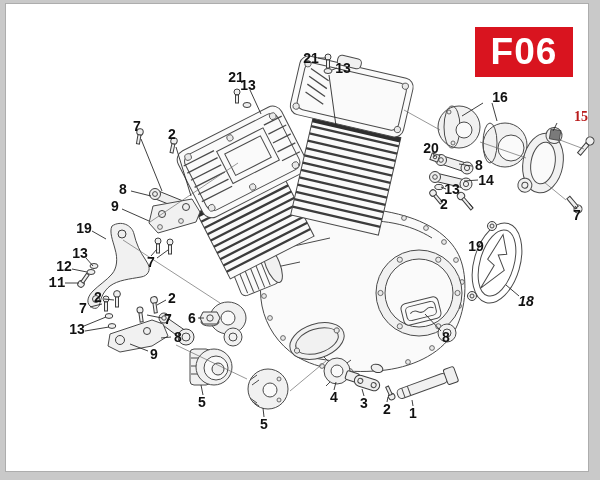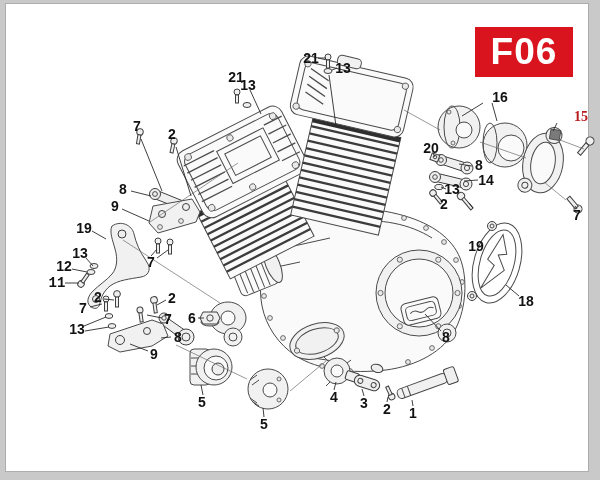--- a/index.html
+++ b/index.html
@@ -425,21 +425,21 @@
       <div class="callout" style="left: 178px; top: 337px; color: rgb(17, 17, 17);">8</div>
       <div class="callout" style="left: 154px; top: 354px; color: rgb(17, 17, 17);">9</div>
       <div class="callout" style="left: 192px; top: 318px; color: rgb(17, 17, 17);">6</div>
       <div class="callout" style="left: 202px; top: 402px; color: rgb(17, 17, 17);">5</div>
       <div class="callout" style="left: 264px; top: 424px; color: rgb(17, 17, 17);">5</div>
       <div class="callout" style="left: 334px; top: 397px; color: rgb(17, 17, 17);">4</div>
       <div class="callout" style="left: 364px; top: 403px; color: rgb(17, 17, 17);">3</div>
       <div class="callout" style="left: 387px; top: 409px; color: rgb(17, 17, 17);">2</div>
       <div class="callout" style="left: 413px; top: 413px; color: rgb(17, 17, 17);">1</div>
       <div class="callout" style="left: 446px; top: 337px; color: rgb(17, 17, 17);">8</div>
-      <div class="callout" style="left: 526px; top: 301px; color: rgb(17, 17, 17);">18</div>
+      <div class="callout" style="left: 526px; top: 301px; color: rgb(17, 17, 17); font-style: italic;">18</div>
       <div class="callout" style="left: 488px; top: 97px; color: rgb(17, 17, 17); margin-left: 12px;">16</div>
       <div class="callout" style="left: 581px; top: 117px; color: #b91c1c; font-family: Liberation Serif, serif;">15</div>
       <div class="callout" style="left: 431px; top: 148px; color: rgb(17, 17, 17);">20</div>
       <div class="callout" style="left: 479px; top: 165px; color: rgb(17, 17, 17);">8</div>
       <div class="callout" style="left: 486px; top: 180px; color: rgb(17, 17, 17); text-align: right;">14</div>
       <div class="callout" style="left: 452px; top: 189px; color: rgb(17, 17, 17);">13</div>
       <div class="callout" style="left: 444px; top: 204px; color: rgb(17, 17, 17);">2</div>
       <div class="callout" style="left: 476px; top: 213px; color: rgb(17, 17, 17); margin-top: 33px;">19</div>
       <div class="callout" style="left: 577px; top: 215px; color: rgb(17, 17, 17);">7</div>
     </div>

